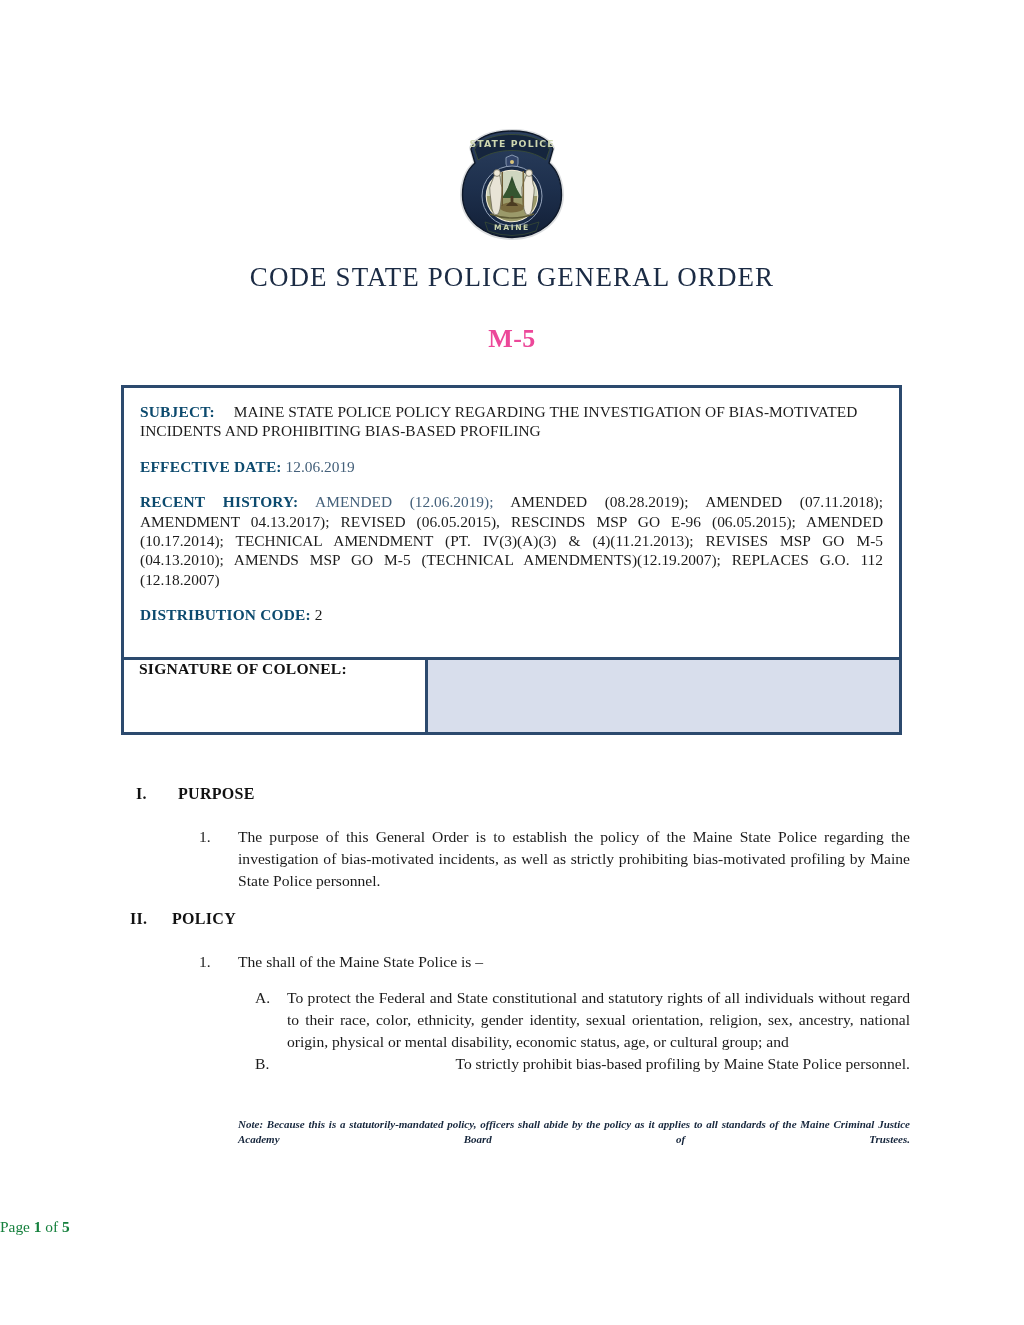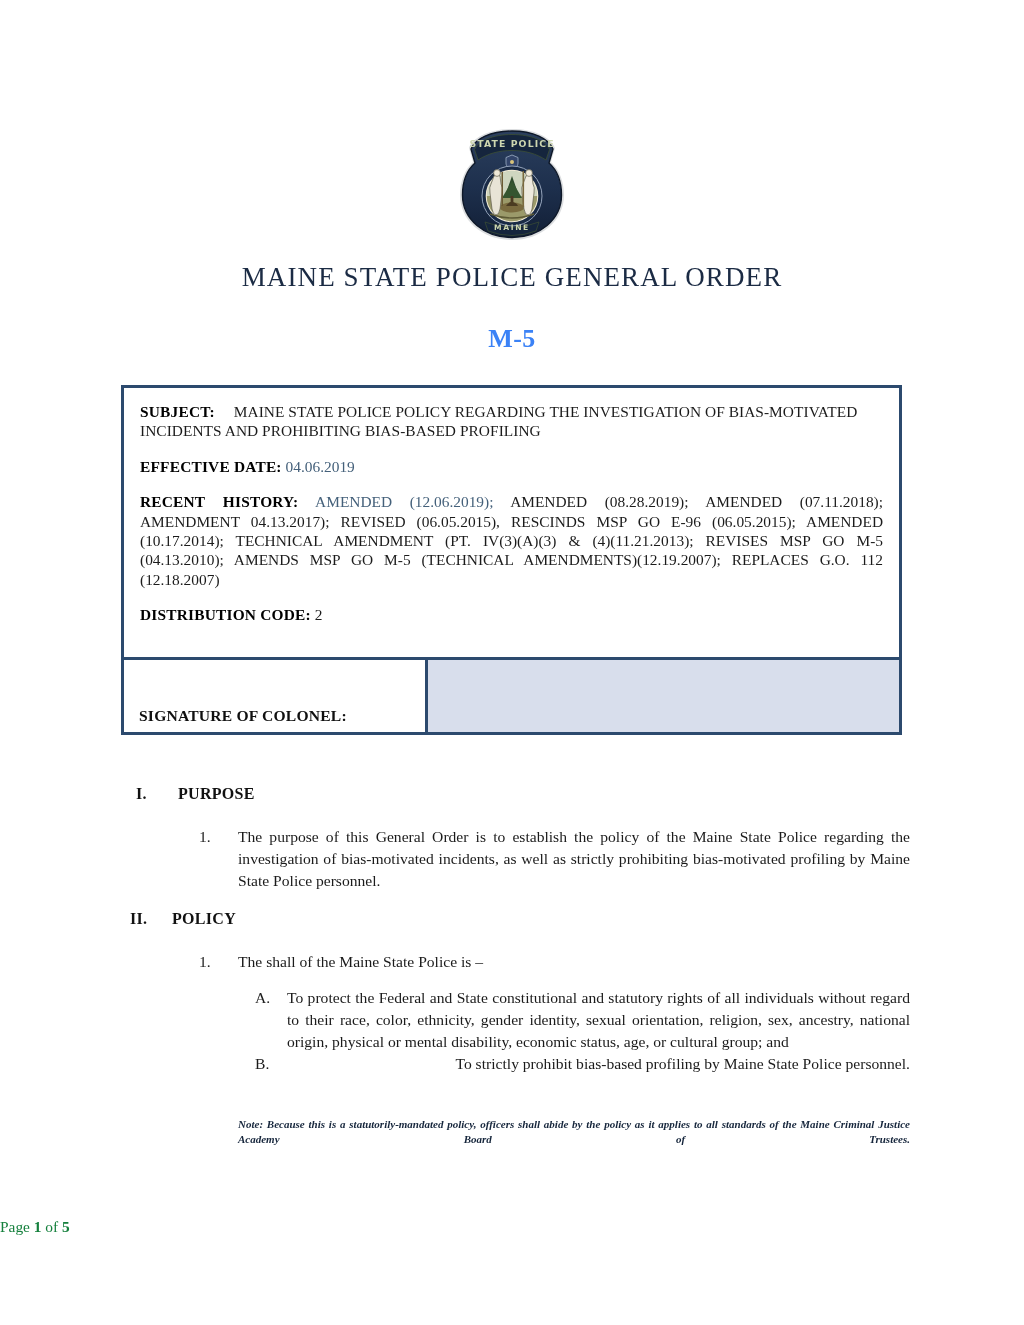--- a/index.html
+++ b/index.html
@@ -50,21 +50,21 @@
     color: #1b2b44;
     font-weight: 400;
   }
   .doc-number {
     position: absolute;
     left: 0; top: 324px;
     width: 1024px;
     text-align: center;
     font-size: 26px;
     font-weight: bold;
-    color: #3b82f6;
+    color: #ec4899;
     letter-spacing: 0.4px;
     font-family: Liberation Serif, serif;
   }
 
   
   .infobox {
     position: absolute;
     left: 121px;
     top: 385px;
     width: 781px;
@@ -75,38 +75,38 @@
   .infobox-body {
     padding: 14px 16px 16px 16px;
     font-size: 15.4px;
     line-height: 1.26;
     color: #1b1b1b;
   }
   .infobox-body p { margin: 0 0 16px 0; }
   .infobox-body p:last-child { }
   .lbl {
     font-weight: bold;
-    color: #000000;
+    color: #0c4a6e;
     letter-spacing: 0.2px;
   }
   .subject-text { letter-spacing: 0.05px; margin-left: 15px; }
   .accent { color: #44607a; }
   .justify { text-align: justify; }
 
   .sig-row {
     display: flex;
     border-top: 3px solid #2c4a6e;
     min-height: 72px;
   }
   .sig-label-cell {
     width: 304px;
     box-sizing: border-box;
     border-right: 3px solid #2c4a6e;
     display: flex;
-    align-items: flex-end;
+    align-items: flex-start;
     padding: 0 0 7px 15px;
     background: #ffffff;
   }
   .sig-label-cell span {
     font-weight: bold;
     font-size: 15.6px;
     color: #101010;
     letter-spacing: 0.2px;
   }
   .sig-value-cell {
@@ -246,34 +246,34 @@
         <path d="M70 50 q3 -3 6 0 l1 8 q2 3 1 9 l-2 16 q-1 6 -4 6 q-3 0 -4 -6 l-2 -16 q-1 -6 1 -9 z" fill="#eeeade" stroke="#5e5b4a" stroke-width="0.7"></path>
         <circle cx="73" cy="47" r="3.4" fill="#f2ecdc" stroke="#5e5b4a" stroke-width="0.7"></circle>
         <rect x="66.5" y="45" width="1.6" height="36" fill="#7b6a3e"></rect>
 
         <path d="M29 96 q27 11 54 0 l-3 9 q-24 9 -48 0 z" fill="#15253d" stroke="#3c4f33" stroke-width="0.7"></path>
         <text x="56" y="104" text-anchor="middle" font-family="DejaVu Sans, sans-serif" font-size="7.6" font-weight="bold" fill="#cdd6b0" letter-spacing="1.6">MAINE</text>
       </svg>
     </div>
   </div>
 
-  <div class="doc-title">MAINE STATE POLICE GENERAL ORDER</div>
+  <div class="doc-title">CODE STATE POLICE GENERAL ORDER</div>
   <div class="doc-number">M-5</div>
 
   <div class="infobox">
     <div class="infobox-body">
 
       <p>
         <span class="lbl">SUBJECT:</span>
         <span class="subject-text">MAINE STATE POLICE POLICY REGARDING THE INVESTIGATION OF BIAS-MOTIVATED INCIDENTS AND PROHIBITING BIAS-BASED PROFILING</span>
       </p>
 
       <p>
         <span class="lbl">EFFECTIVE DATE:</span>
-        <span class="accent">04.06.2019</span>
+        <span class="accent">12.06.2019</span>
       </p>
 
       <p class="justify">
         <span class="lbl">RECENT HISTORY:</span>
         <span class="accent">AMENDED (12.06.2019);</span>
         <span>AMENDED (08.28.2019); AMENDED (07.11.2018); AMENDMENT 04.13.2017); REVISED (06.05.2015), RESCINDS MSP GO E-96 (06.05.2015); AMENDED (10.17.2014); TECHNICAL AMENDMENT (PT. IV(3)(A)(3) &amp; (4)(11.21.2013); REVISES MSP GO M-5 (04.13.2010); AMENDS MSP GO M-5 (TECHNICAL AMENDMENTS)(12.19.2007); REPLACES G.O. 112 (12.18.2007)</span>
       </p>
 
       <p>
         <span class="lbl">DISTRIBUTION CODE:</span>

